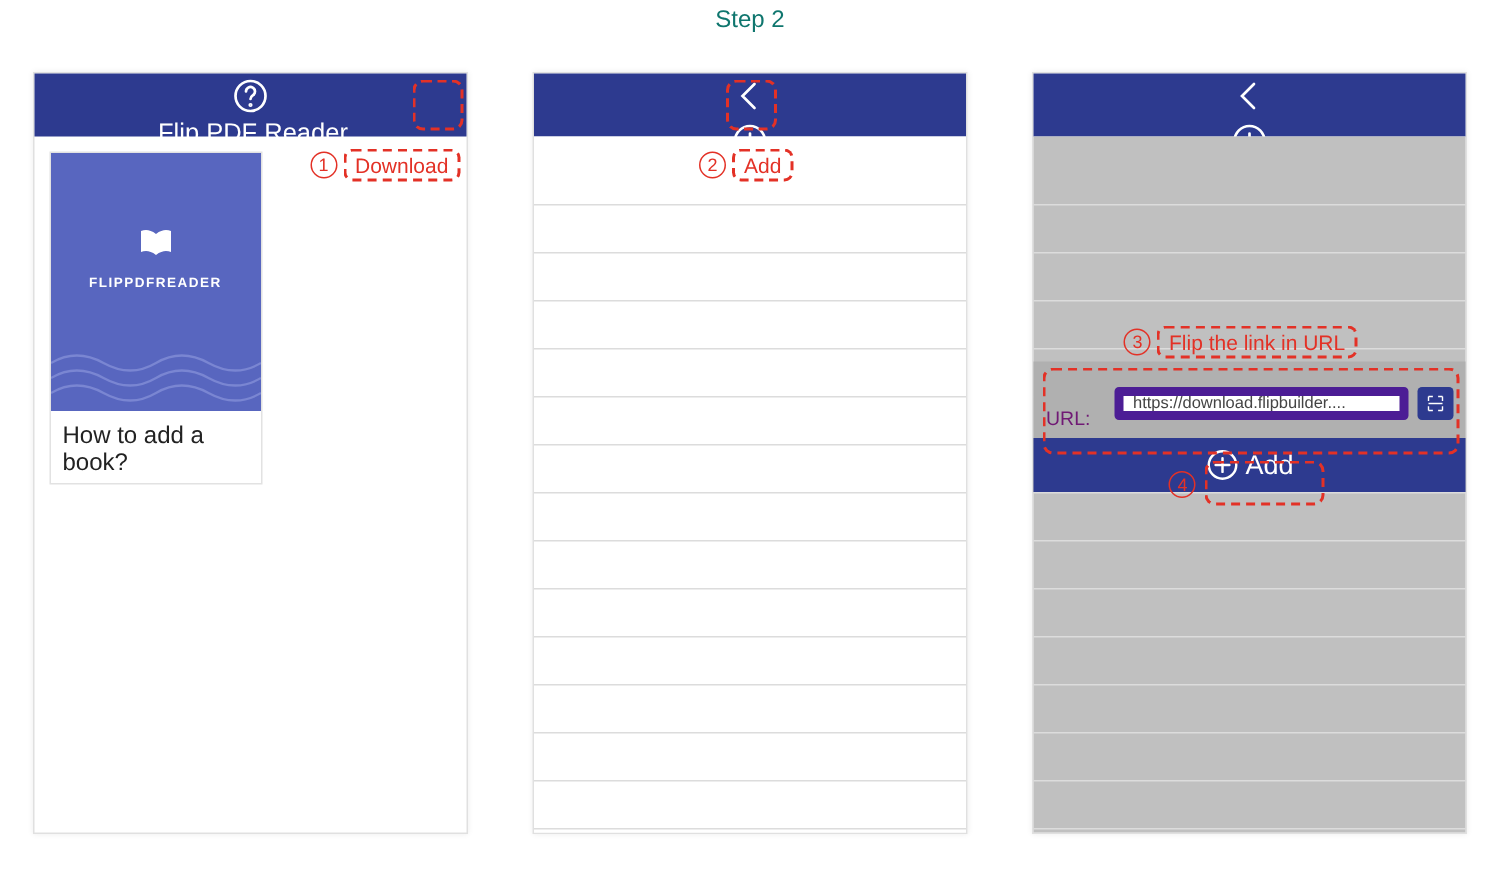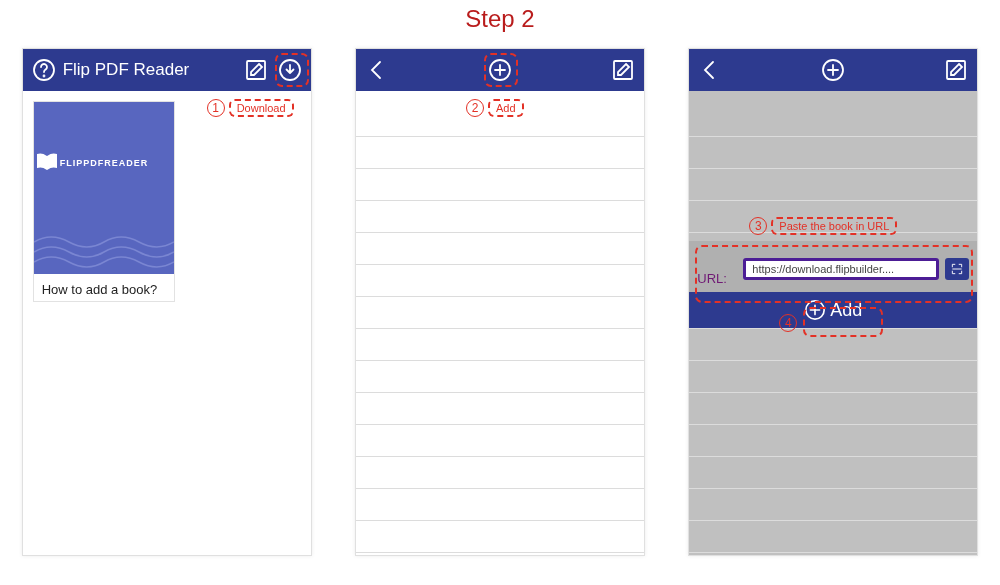--- a/index.html
+++ b/index.html
@@ -9,22 +9,22 @@
     background: #ffffff;
     font-family: -apple-system, Helvetica, Arial, sans-serif;
     position: relative;
     overflow: hidden;
   }
   .step-title {
     position: absolute;
     top: 5px;
     left: 50%;
     transform: translateX(-50%);
-    color: #b91c1c;
-    font-size: 24px;
+    color: #0f766e;
+    font-size: 16px;
     font-weight: 500;
   }
   .phones-row {
     position: absolute;
     top: 48px;
     left: 0;
     width: 1000px;
     display: flex;
     justify-content: space-around;
     gap: 0;
@@ -38,20 +38,21 @@
     box-shadow: 0 0 4px rgba(0,0,0,0.08);
   }
   .navbar {
     height: 42px;
     background: #2d3a8f;
     display: flex;
     align-items: center;
     justify-content: space-between;
     padding: 0 6px;
     color: #fff;
+    flex-direction: column;
   }
   .nav-left, .nav-right { display: flex; align-items: center; gap: 4px; }
   .nav-title {
     font-size: 17px;
     font-weight: 500;
     color: #fff;
     flex: 1;
     text-align: left;
     padding-left: 4px;
   }
@@ -76,40 +77,41 @@
     border: 1px solid #e2e2e2;
     background: #fff;
   }
   .book-cover {
     width: 100%;
     height: 172px;
     background: #5866bf;
     position: relative;
     overflow: hidden;
     display: flex;
-    flex-direction: row;
+    flex-direction: column;
+    align-items: center;
     padding-top: 50px;
   }
   .book-cover .book-logo svg { width: 26px; height: 20px; fill: #fff; }
   .book-cover .book-brand {
     color: #fff;
     font-size: 9px;
     letter-spacing: 1px;
     margin-top: 6px;
     font-weight: 600;
   }
   .book-cover .waves {
     position: absolute;
     bottom: 0; left: 0; right: 0;
     height: 42px;
   }
   .book-cover .waves svg { width: 100%; height: 42px; }
   .book-title {
     padding: 8px 8px 4px 8px;
-    font-size: 13px;
+    font-size: 16px;
     color: #222;
     font-weight: 500;
   }
   .book-date {
     padding: 0 8px 8px 8px;
     font-size: 10px;
     color: #999;
   }
   
   .list-area {
@@ -139,21 +141,21 @@
   .form-label {
     width: 40px;
     font-size: 13px;
     color: #701a75;
     margin-top: 20px;
   }
   .form-input {
     flex: 1;
     height: 22px;
     background: #fff;
-    border: 3px solid #4c1d95;
+    border: 6px solid #4c1d95;
     border-radius: 3px;
     padding: 0 6px;
     font-size: 11px;
     color: #444;
     overflow: hidden;
     white-space: nowrap;
     display: flex;
     align-items: center;
   }
   .scan-btn {
@@ -190,21 +192,21 @@
     border: 1.5px solid #e33126;
     border-radius: 50%;
     display: flex; align-items: center; justify-content: center;
     font-size: 12px;
     line-height: 1;
   }
   .annot .atxt {
     border: 2px dashed #e33126;
     border-radius: 6px;
     padding: 1px 6px;
-    font-size: 11px;
+    font-size: 14px;
   }
 </style>
 </head>
 <body>
 
 <div class="step-title">Step 2</div>
 
 <div class="phones-row">
 
   <div class="phone">
@@ -370,21 +372,21 @@
         <svg viewBox="0 0 24 24">
             <circle cx="12" cy="12" r="10"></circle>
             <path d="M12 7v10M7 12h10" stroke-linecap="round"></path>
           </svg>
         <span>Add</span>
       </div>
     </div>
 
     <div class="annot" style="top:168px; left:60px;">
       <span class="circ">3</span>
-      <span class="atxt">Paste the book in URL</span>
+      <span class="atxt">Flip the link in URL</span>
     </div>
 
     <div class="dash-box" style="top:196px; left:6px; width:278px; height:58px;"></div>
 
     <div class="annot" style="top:265px; left:90px;">
       <span class="circ">4</span>
     </div>
     <div class="dash-box" style="top:258px; left:114px; width:80px; height:30px;"></div>
   </div>
 

